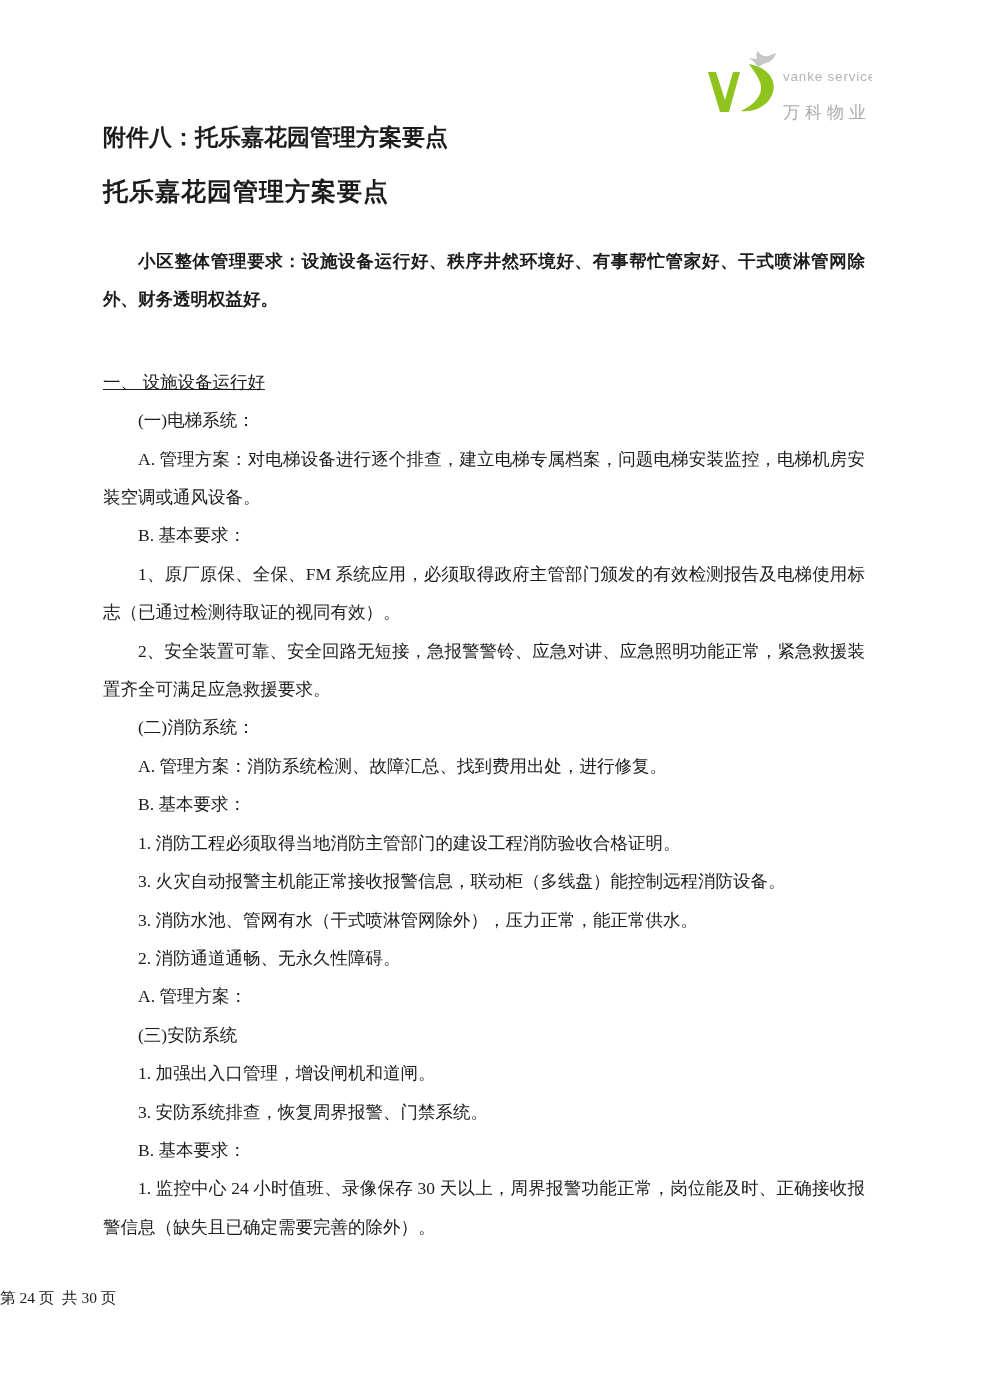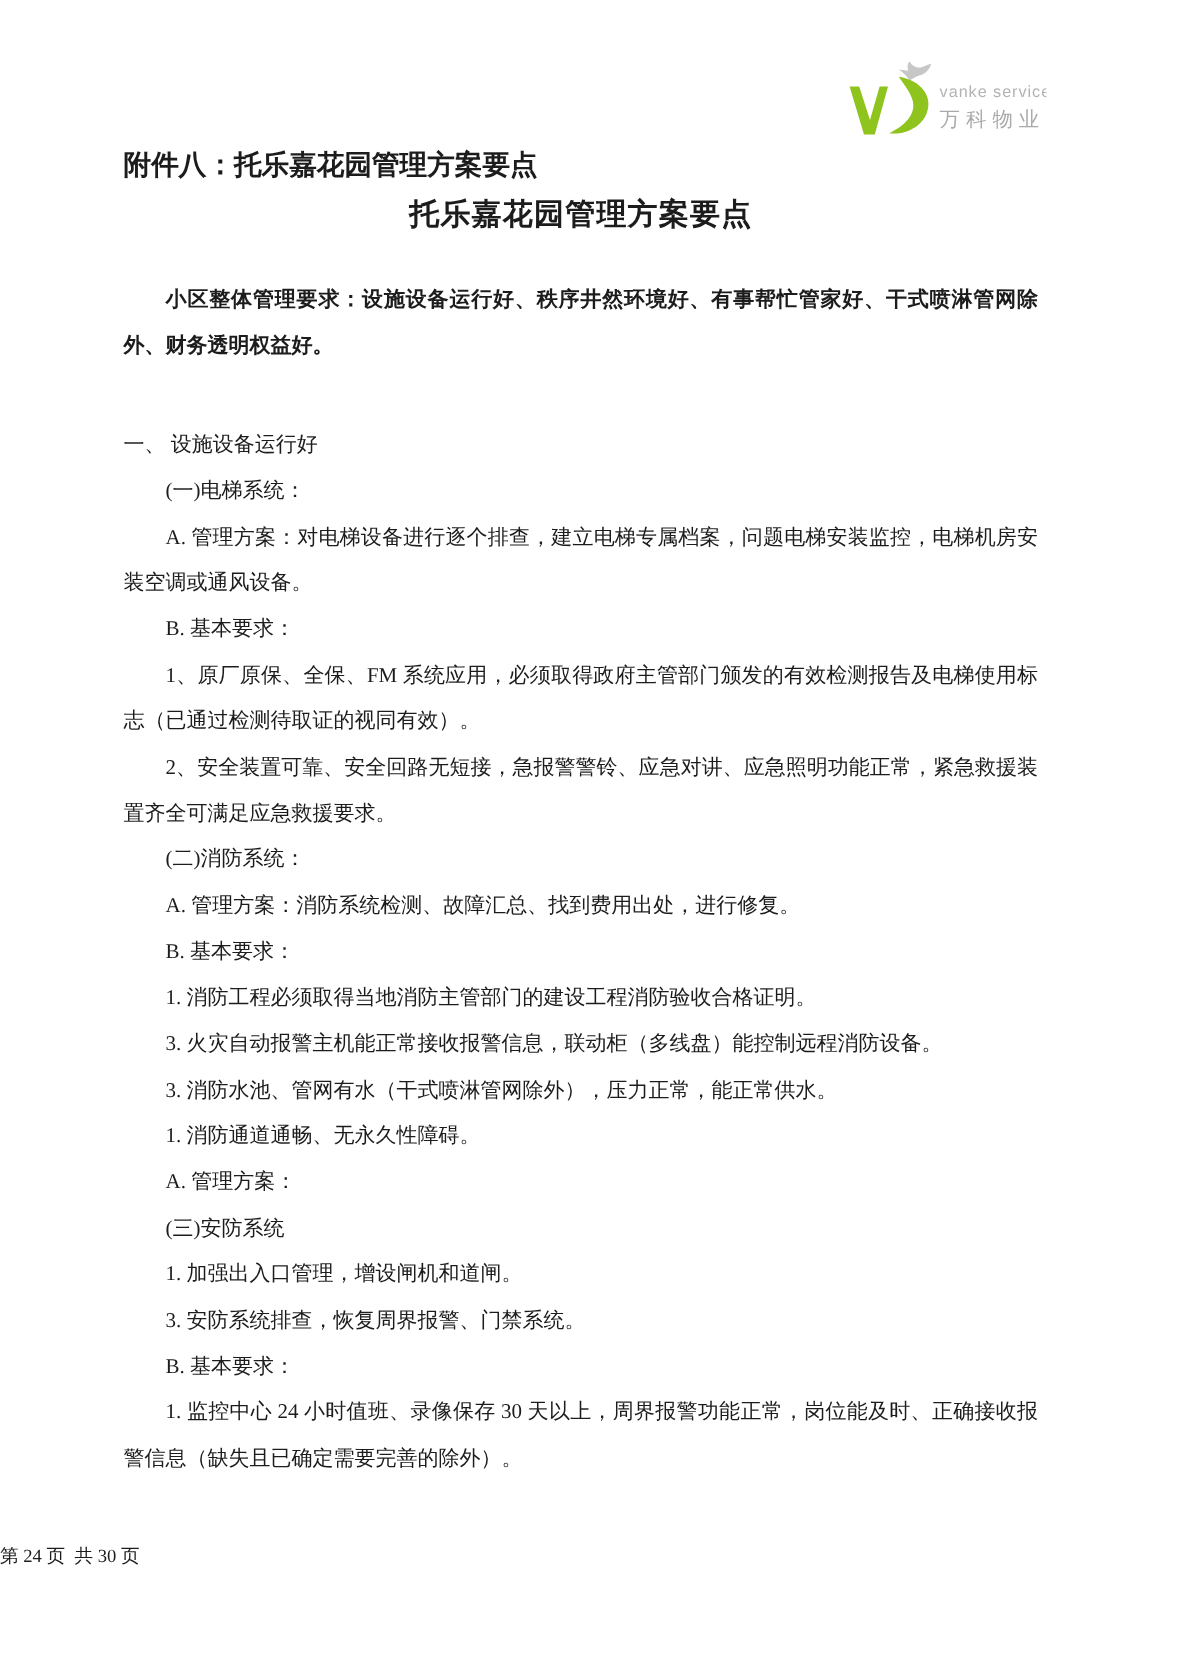--- a/index.html
+++ b/index.html
@@ -33,21 +33,21 @@
     top: 20px;
     line-height: 1;
   }
   .logo-en {
     font-family: "Liberation Sans", "DejaVu Sans", sans-serif;
     font-size: 13.5px;
     letter-spacing: 0.8px;
     color: #b3b3b5;
   }
   .logo-zh {
-    margin-top: 7px;
+    margin-top: 20px;
     font-family: Liberation Serif, serif;
     font-size: 17px;
     letter-spacing: 5px;
     color: #a9aaac;
     white-space: nowrap;
   }
 
   
   .content {
     position: absolute;
@@ -55,42 +55,42 @@
     top: 126px;
     width: 762px;
   }
   .attachment {
     margin: 0;
     font-size: 23px;
     font-weight: bold;
     line-height: 24px;
   }
   .doc-title {
-    margin: 12px 0 0 0;
+    margin: 24px 0 0 0;
     font-family: "Liberation Sans", "DejaVu Sans", sans-serif;
     font-size: 25px;
     font-weight: bold;
     line-height: 34px;
-    text-align: center;
     letter-spacing: 1px;
   }
   .content p.body {
     margin: 0;
     font-size: 17.5px;
     line-height: 38.4px;
     text-align: justify;
     text-indent: 2em;
   }
   p.intro {
     margin-top: 34px !important;
     font-weight: bold;
   }
   p.section-start {
     margin-top: 44px !important;
     text-indent: 0 !important;
+    text-decoration: underline;
   }
 
   
   .footer {
     position: absolute;
     left: 0;
     top: 1286px;
     width: 985px;
     text-align: left;
     font-size: 15.5px;
@@ -127,21 +127,21 @@
     <p class="body">A. 管理方案：对电梯设备进行逐个排查，建立电梯专属档案，问题电梯安装监控，电梯机房安装空调或通风设备。</p>
     <p class="body">B. 基本要求：</p>
     <p class="body">1、原厂原保、全保、FM 系统应用，必须取得政府主管部门颁发的有效检测报告及电梯使用标志（已通过检测待取证的视同有效）。</p>
     <p class="body">2、安全装置可靠、安全回路无短接，急报警警铃、应急对讲、应急照明功能正常，紧急救援装置齐全可满足应急救援要求。</p>
     <p class="body">(二)消防系统：</p>
     <p class="body">A. 管理方案：消防系统检测、故障汇总、找到费用出处，进行修复。</p>
     <p class="body">B. 基本要求：</p>
     <p class="body">1. 消防工程必须取得当地消防主管部门的建设工程消防验收合格证明。</p>
     <p class="body">3. 火灾自动报警主机能正常接收报警信息，联动柜（多线盘）能控制远程消防设备。</p>
     <p class="body">3. 消防水池、管网有水（干式喷淋管网除外），压力正常，能正常供水。</p>
-    <p class="body">1. 消防通道通畅、无永久性障碍。</p>
+    <p class="body">2. 消防通道通畅、无永久性障碍。</p>
     <p class="body">A. 管理方案：</p>
     <p class="body">(三)安防系统</p>
     <p class="body">1. 加强出入口管理，增设闸机和道闸。</p>
     <p class="body">3. 安防系统排查，恢复周界报警、门禁系统。</p>
     <p class="body">B. 基本要求：</p>
     <p class="body">1. 监控中心 24 小时值班、录像保存 30 天以上，周界报警功能正常，岗位能及时、正确接收报警信息（缺失且已确定需要完善的除外）。</p>
   </div>
 
   <div class="footer">第 24 页  共 30 页</div>
 

